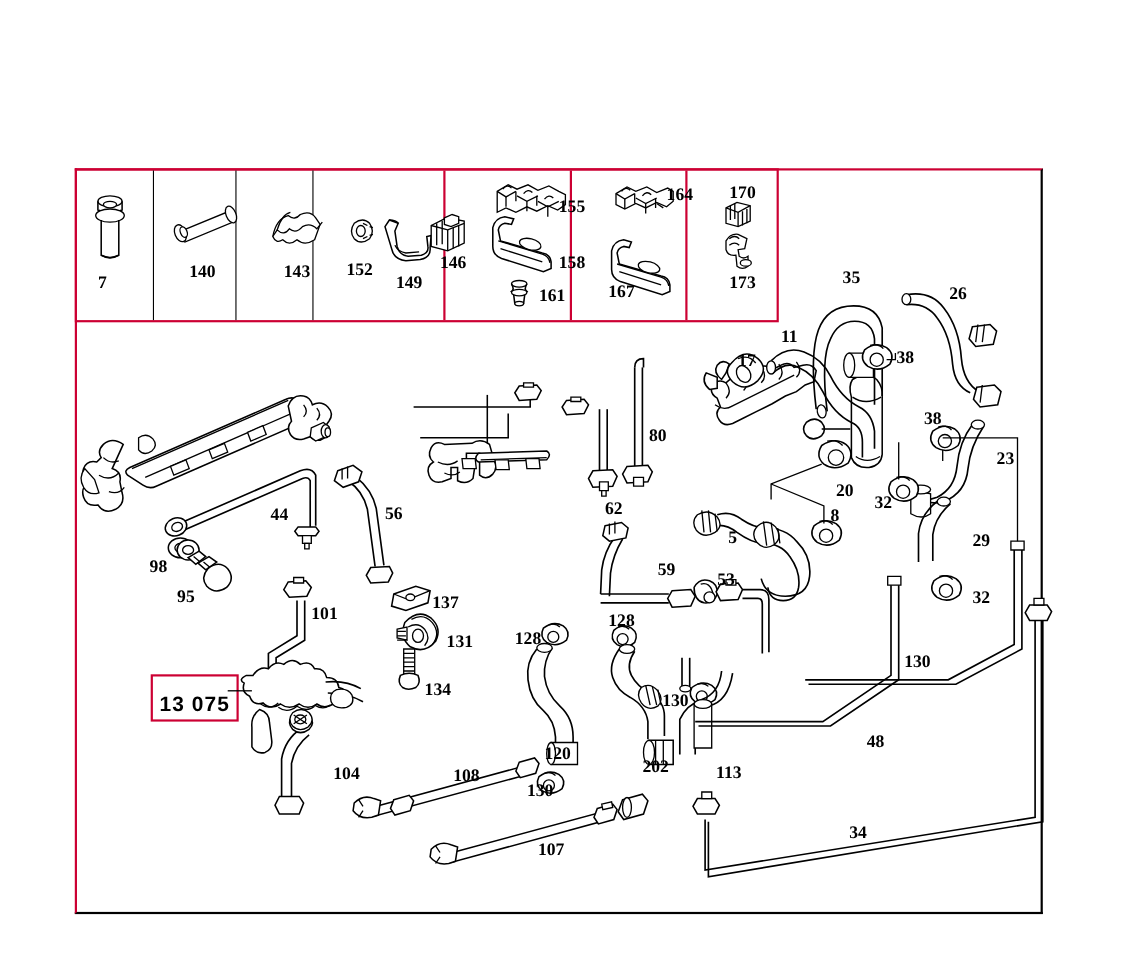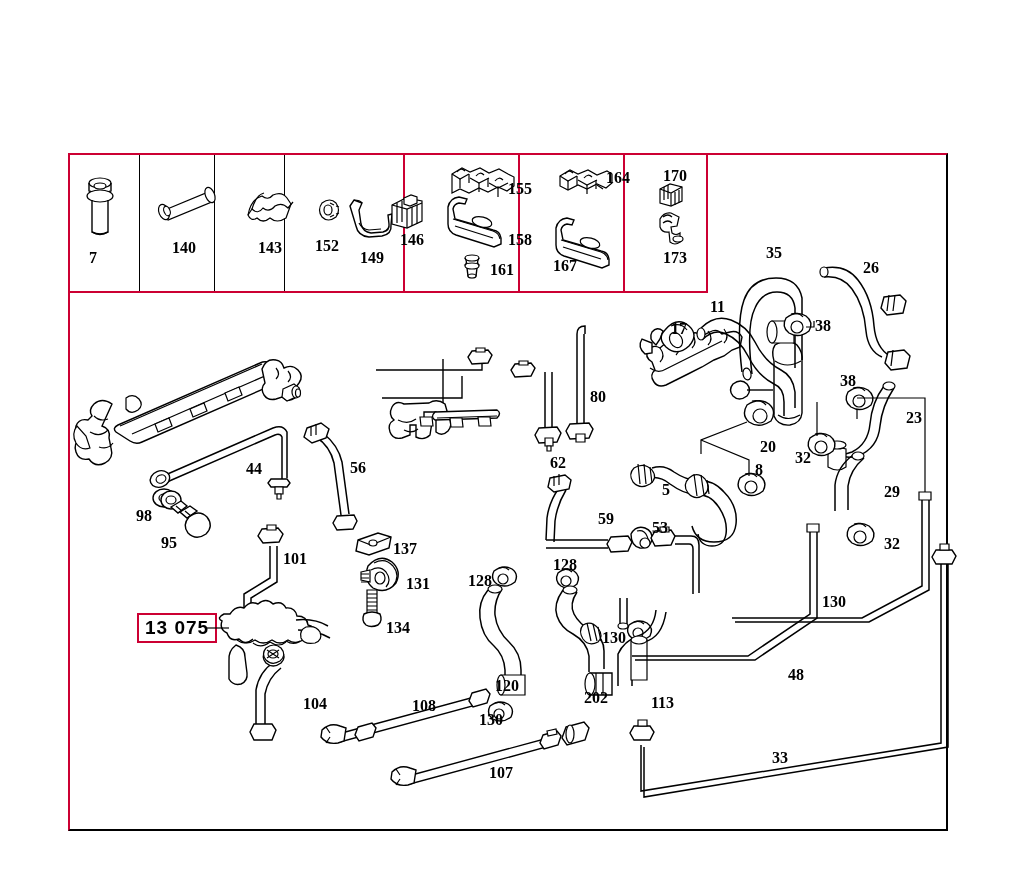--- a/index.html
+++ b/index.html
@@ -39,21 +39,21 @@
   .num{
     position:absolute;color:#000;font-size:16px;font-weight:bold;
     font-family:Liberation Serif, serif;letter-spacing:0px;
     white-space:nowrap;line-height:1;text-align:right;
   }
 
   
   #grouplabel{
     position:absolute;left:137px;top:613px;
     border:2px solid #cc0033;background:#fff;
-    padding:2px 6px 2px 6px;
+    padding:15px 6px 2px 6px;
     font-size:19px;font-weight:bold;color:#000;
     font-family:"Liberation Sans", sans-serif;letter-spacing:1px;
     line-height:1.15;
   }
 
   svg{position:absolute;left:0;top:0;width:1024px;height:883px;overflow:visible;}
   .ln{fill:none;stroke:#000;stroke-width:1.5;}
   .ln2{fill:none;stroke:#000;stroke-width:1.4;}
   .thin{fill:none;stroke:#000;stroke-width:1.2;}
   .fillw{fill:#fff;stroke:#000;stroke-width:1.4;}
@@ -554,21 +554,21 @@
     <span class="num" style="left:840px;top:373px">38</span>
     <span class="num" style="left:906px;top:410px">23</span>
     <span class="num" style="left:760px;top:439px">20</span>
     <span class="num" style="left:795px;top:450px">32</span>
     <span class="num" style="left:755px;top:462px">8</span>
     <span class="num" style="left:662px;top:482px">5</span>
     <span class="num" style="left:884px;top:484px">29</span>
     <span class="num" style="left:884px;top:536px">32</span>
     <span class="num" style="left:822px;top:594px">130</span>
     <span class="num" style="left:788px;top:667px">48</span>
-    <span class="num" style="left:772px;top:750px">33</span>
+    <span class="num" style="left:772px;top:750px">34</span>
 
     <span class="num" style="left:246px;top:461px">44</span>
     <span class="num" style="left:136px;top:508px">98</span>
     <span class="num" style="left:161px;top:535px">95</span>
     <span class="num" style="left:350px;top:460px">56</span>
     <span class="num" style="left:283px;top:551px">101</span>
     <span class="num" style="left:393px;top:541px">137</span>
     <span class="num" style="left:406px;top:576px">131</span>
     <span class="num" style="left:386px;top:620px">134</span>
     <span class="num" style="left:590px;top:389px">80</span>

